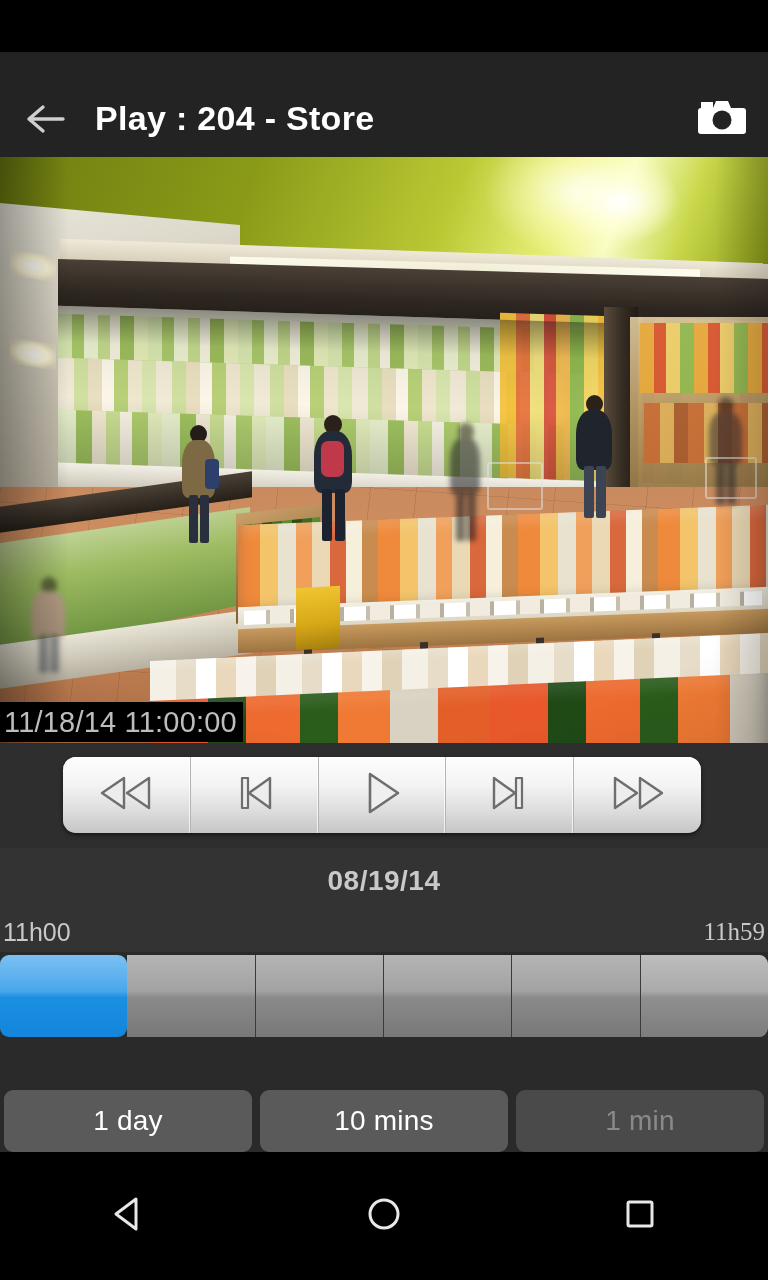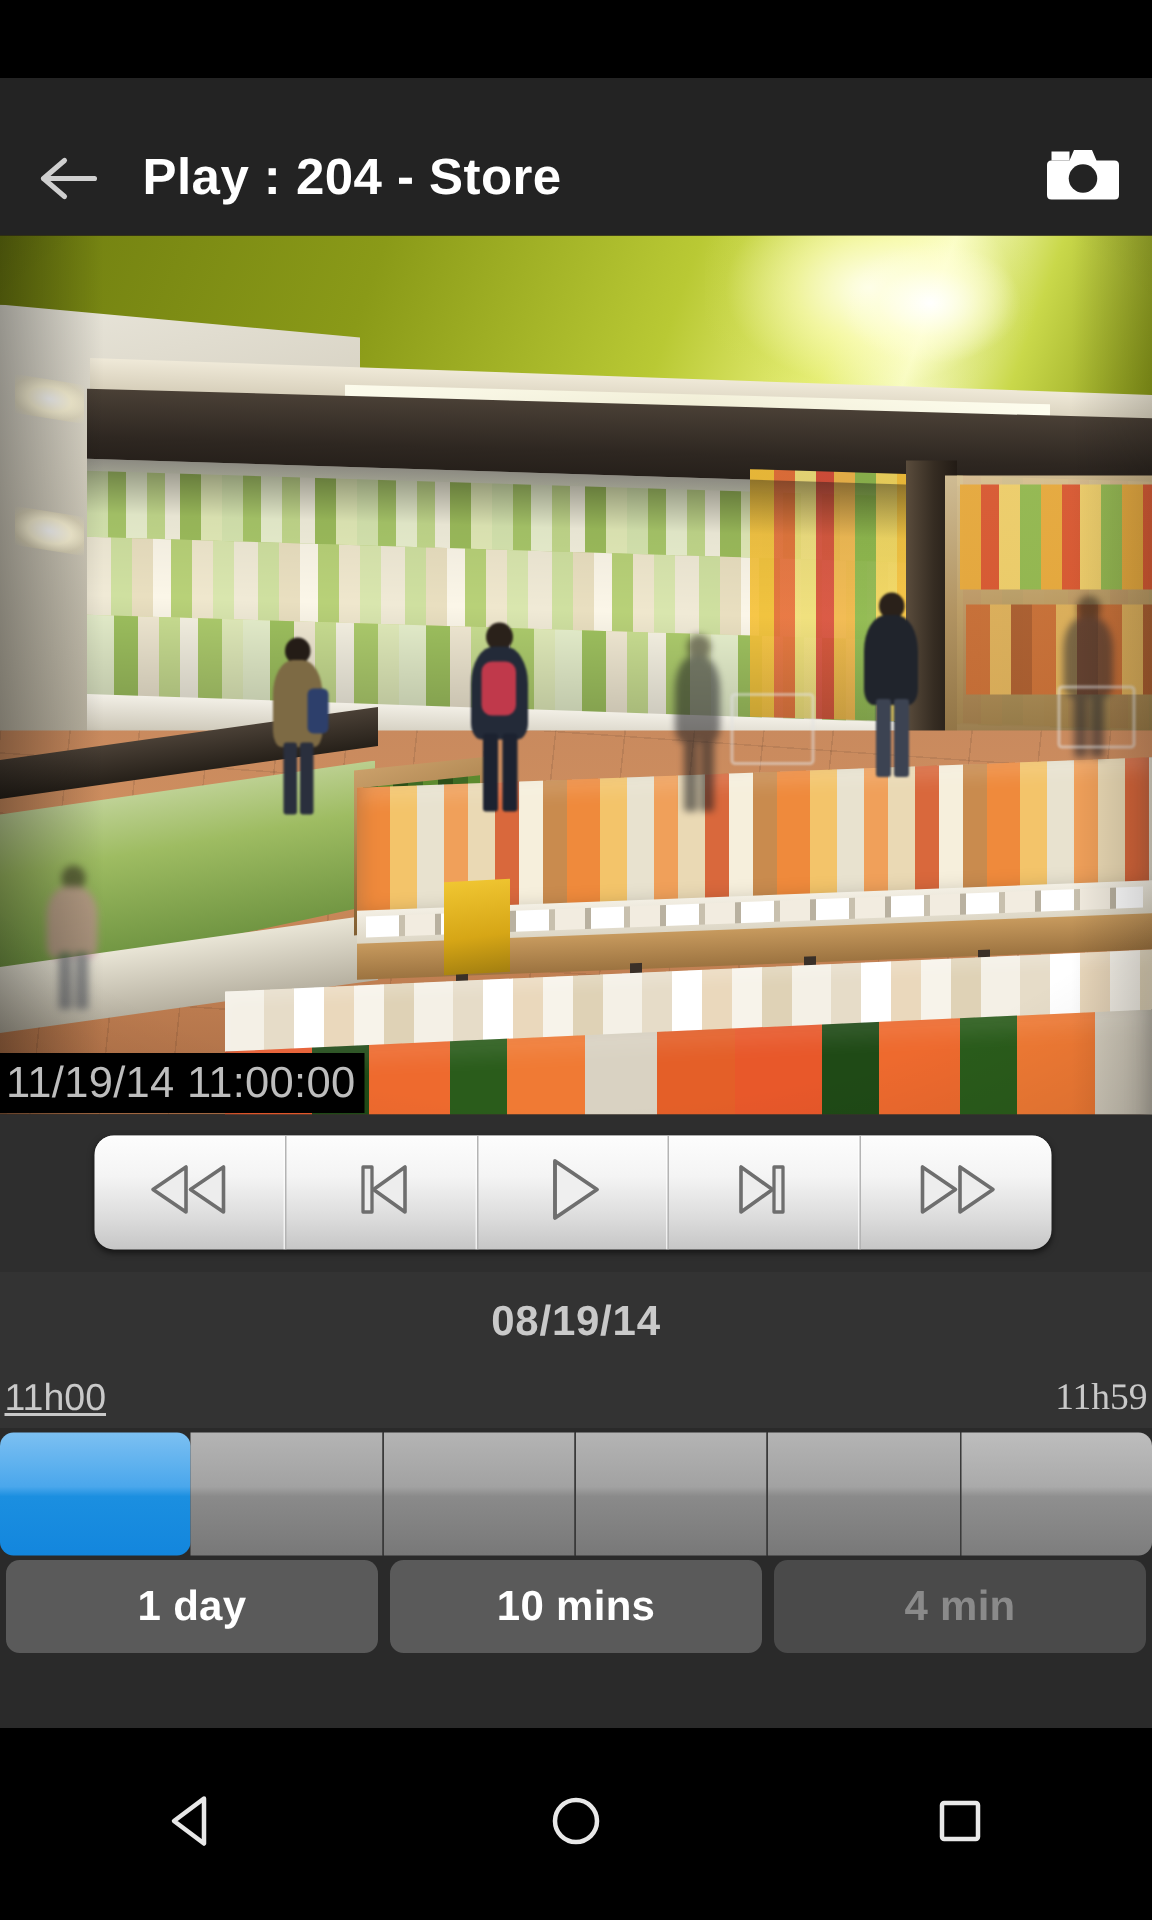--- a/index.html
+++ b/index.html
@@ -389,21 +389,21 @@
     width: 768px; height: 38px;
     background: #333333;
   }
   .tl-label {
     position: absolute;
     top: 0;
     color: #c9c9c9;
     font-size: 25px;
     line-height: 36px;
   }
-  .tl-label.left  { left: 3px; text-decoration: underline; }
+  .tl-label.left  { left: 3px; }
   .tl-label.right { right: 3px; font-family: Liberation Serif, serif; }
 
   .timeline {
     position: absolute;
     left: 0; top: 952px;
     width: 768px; height: 88px;
     background: #2a2a2a;
     display: flex;
     padding-top: 3px;
     box-sizing: border-box;
@@ -426,25 +426,24 @@
     background: linear-gradient(180deg, #bdbdbd 0%, #aaaaaa 44%, #8f8f8f 52%, #7d7d7d 100%);
   }
 
   
   .scale-row {
     position: absolute;
     left: 0; top: 1040px;
     width: 768px; height: 112px;
     background: #2a2a2a;
     display: flex;
-    align-items: flex-start;
+    align-items: flex-end;
     padding: 0 4px;
     box-sizing: border-box;
     gap: 8px;
-    font-weight: bold;
   }
   .scale-btn {
     flex: 1;
     height: 62px;
     border-radius: 9px;
     display: flex;
     align-items: center;
     justify-content: center;
     background: #5a5a5a;
     color: #ffffff;
@@ -590,21 +589,21 @@
         <div class="p-leg" style="left:22px; top:58px; width:9px; height:38px; background:#454a55;"></div>
       </div>
 
       <div class="cart" style="left:487px; top:305px; width:52px; height:44px;"></div>
       <div class="cart" style="left:705px; top:300px; width:48px; height:38px;"></div>
 
       <div class="v-layer video-vignette"></div>
       <div class="v-layer video-sidefade"></div>
     </div>
 
-    <div class="timestamp">11/19/14 11:00:00</div>
+    <div class="timestamp">11/18/14 11:00:00</div>
   </div>
 
   <div class="controls-wrap">
     <div class="controls-bar">
 
       <div class="ctrl-btn">
         <span>
           <svg width="58" height="40" viewBox="0 0 58 40">
             <path d="M27 5 L27 35 L5 20 Z" fill="#ededed" stroke="#6e6e6e" stroke-width="2.4" stroke-linejoin="round"></path>
             <path d="M52 5 L52 35 L30 20 Z" fill="#ededed" stroke="#6e6e6e" stroke-width="2.4" stroke-linejoin="round"></path>
@@ -664,21 +663,21 @@
     <div class="tl-seg"></div>
     <div class="tl-seg"></div>
     <div class="tl-seg"></div>
     <div class="tl-seg"></div>
     <div class="tl-seg end"></div>
   </div>
 
   <div class="scale-row">
     <div class="scale-btn">1 day</div>
     <div class="scale-btn">10 mins</div>
-    <div class="scale-btn disabled">4 min</div>
+    <div class="scale-btn disabled">1 min</div>
   </div>
 
   <div class="nav-bar">
     <div class="nav-btn">
       <span>
         <svg width="36" height="38" viewBox="0 0 36 38">
           <path d="M26 4 L6 19 L26 34 Z" fill="none" stroke="#e8e8e8" stroke-width="3" stroke-linejoin="round"></path>
         </svg>
       </span>
     </div>

